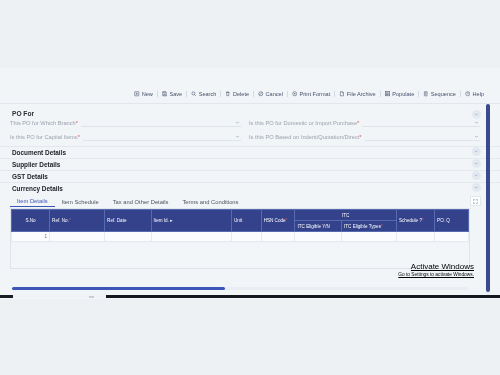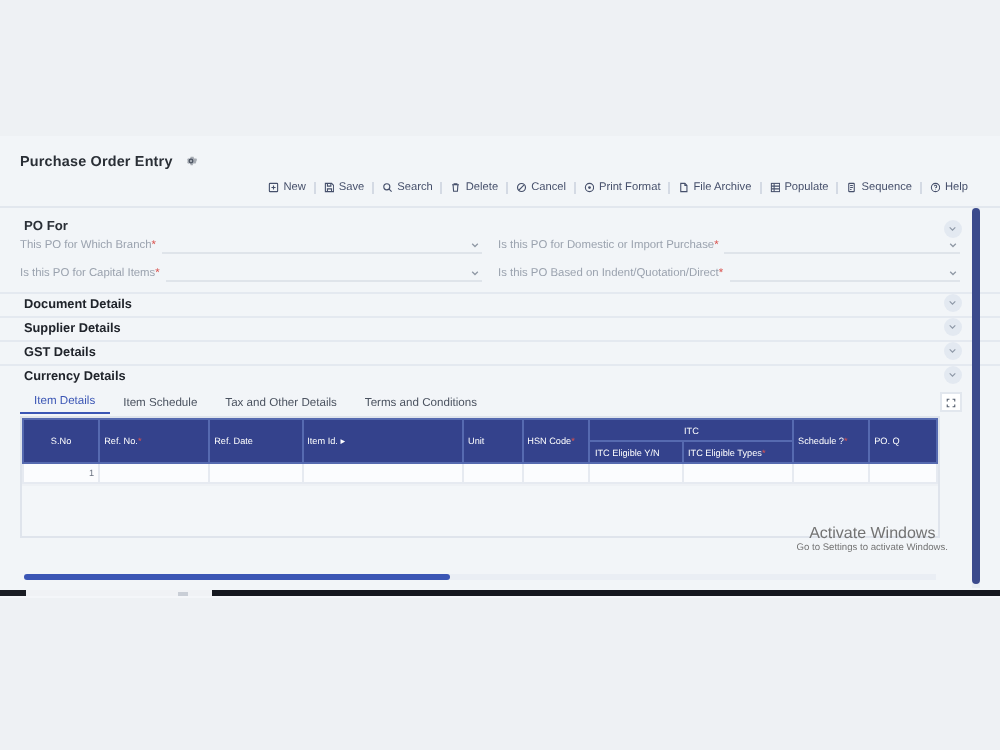--- a/index.html
+++ b/index.html
@@ -202,23 +202,24 @@
     background: #eaeef4;
   }
   .hscroll-thumb {
     width: 213px; height: 3px; background: #3b56b5; border-radius: 2px;
   }
 
   
   .watermark {
     position: absolute;
     right: 26px; top: 262px;
-    text-align: center;
-    color: #737373;
+    text-align: right;
+    color: #000000;
     pointer-events: none;
+    text-decoration: underline;
   }
   .wm1 { font-size: 8px; }
   .wm2 { font-size: 4.8px; margin-top: 1px; }
 
   
   .bottom-strip {
     position: absolute; left: 0; top: 296px;
     width: 500px; height: 3px;
     background: #f4f6f9;
     border-top: 1px solid #e3e7ee;
@@ -240,29 +241,20 @@
     width: 5px; height: 2px; background: #c9ced6;
   }
 </style>
 </head>
 <body>
 
 <div id="app">
 
   <div class="page"></div>
 
-  <div class="title-row">
-    <div class="page-title">Purchase Order Entry</div>
-    <span>
-      <svg class="gear-ico" viewBox="0 0 16 16" fill="currentColor">
-        <path d="M8 5.2A2.8 2.8 0 1 0 8 10.8 2.8 2.8 0 0 0 8 5.2zm0 4.2a1.4 1.4 0 1 1 0-2.8 1.4 1.4 0 0 1 0 2.8z"></path>
-        <path d="M14 8l1-1.2-1.1-1.9-1.5.4-1.1-.7-.4-1.5H7.6l-.4 1.5-1.1.7-1.5-.4L3.5 6.8 4.5 8l-1 1.2 1.1 1.9 1.5-.4 1.1.7.4 1.5h2.3l.4-1.5 1.1-.7 1.5.4 1.1-1.9L14 8z" opacity=".45"></path>
-      </svg>
-    </span>
-  </div>
 
   <div class="toolbar">
     <div class="tb-item">
       <span>
           <svg class="tb-ico" viewBox="0 0 16 16" fill="none" stroke="currentColor" stroke-width="1.6">
             <rect x="2" y="2" width="12" height="12" rx="1"></rect>
             <path d="M8 5v6M5 8h6"></path>
           </svg>
         </span>
       <span>New</span>

